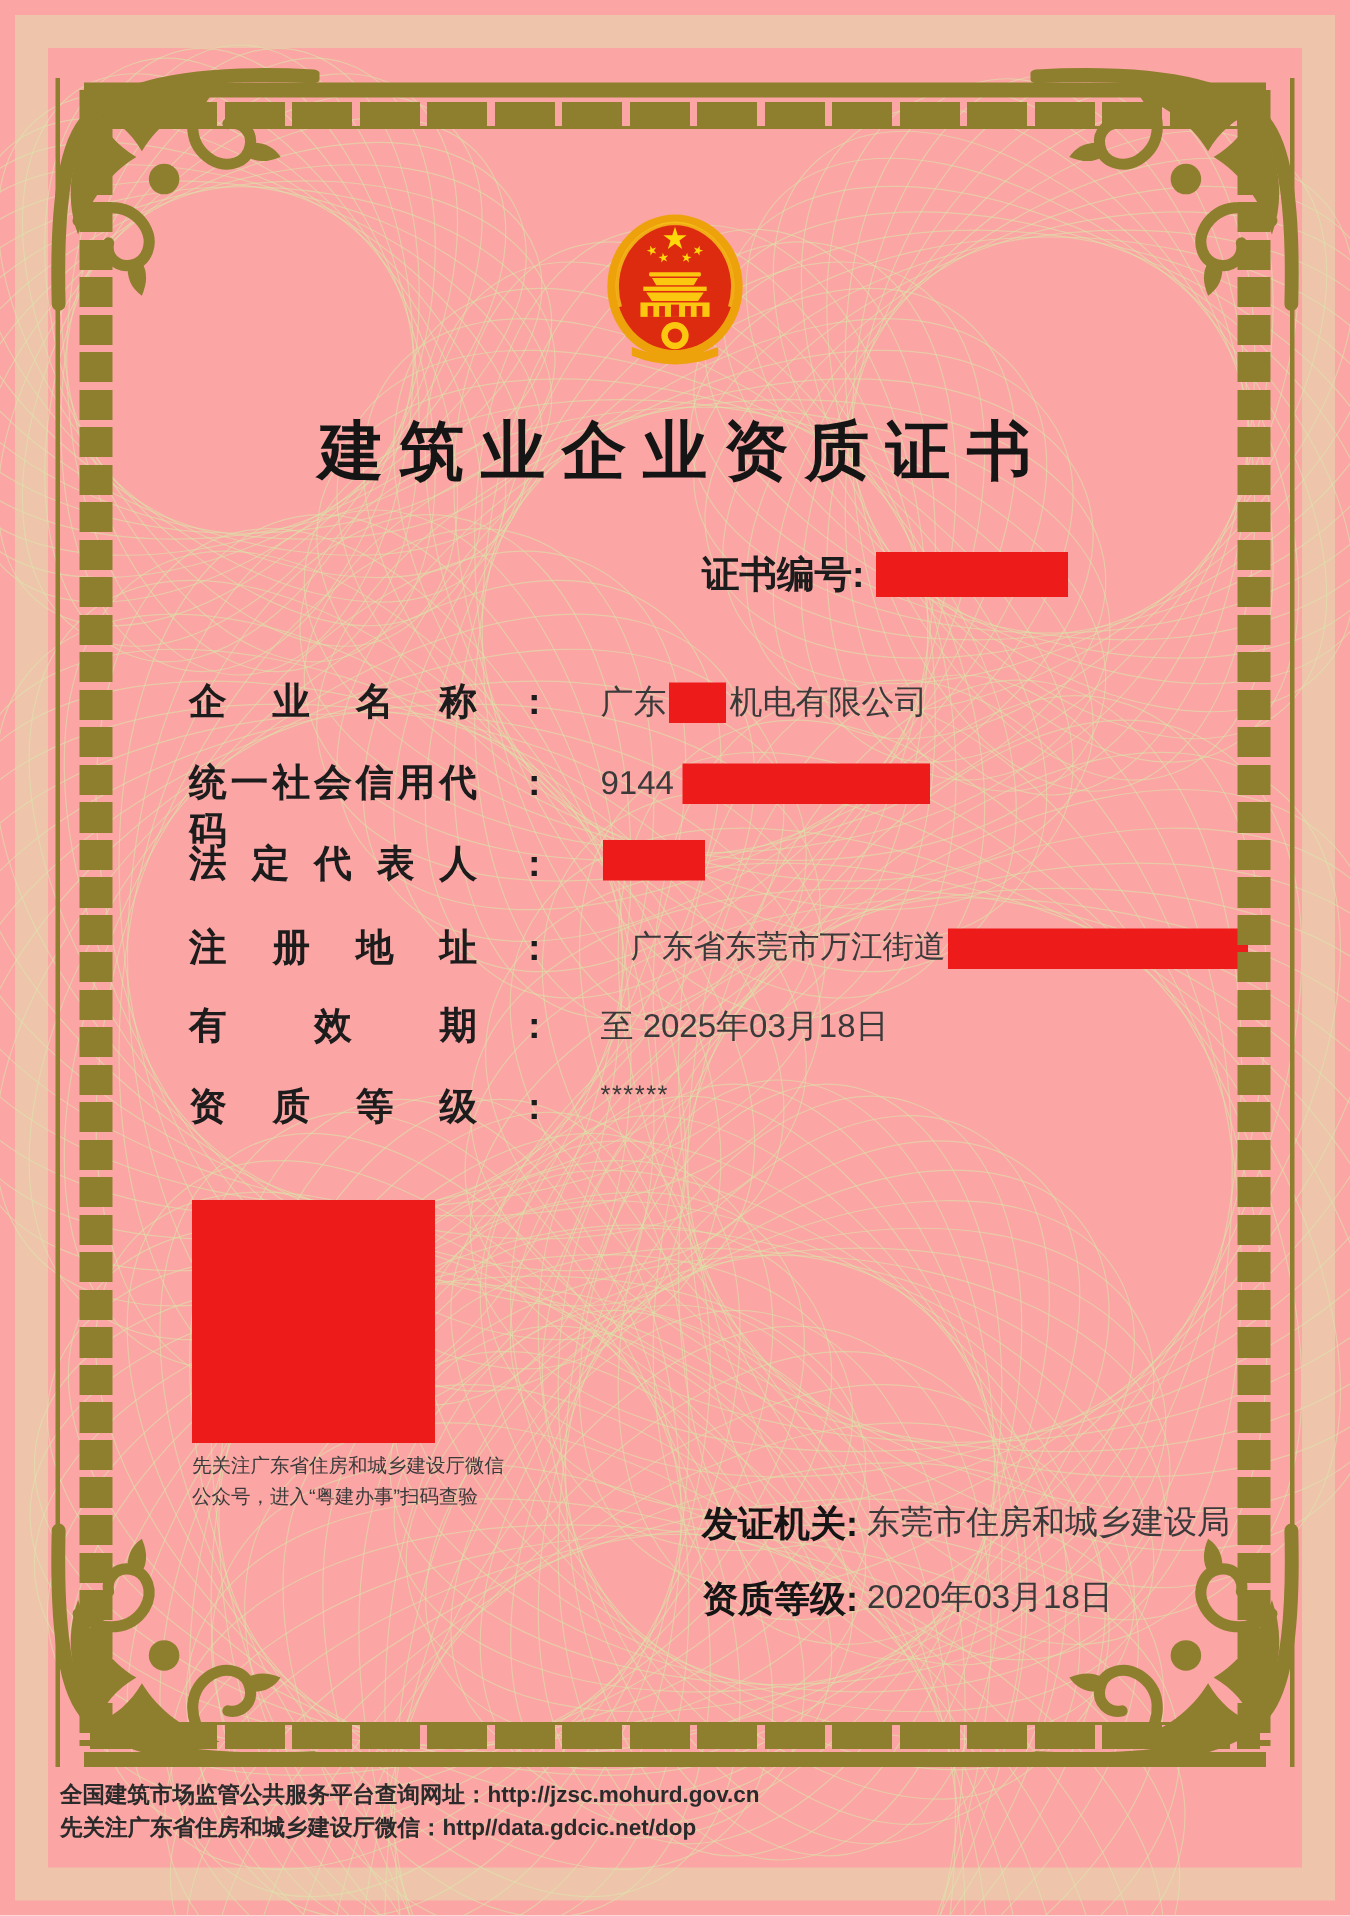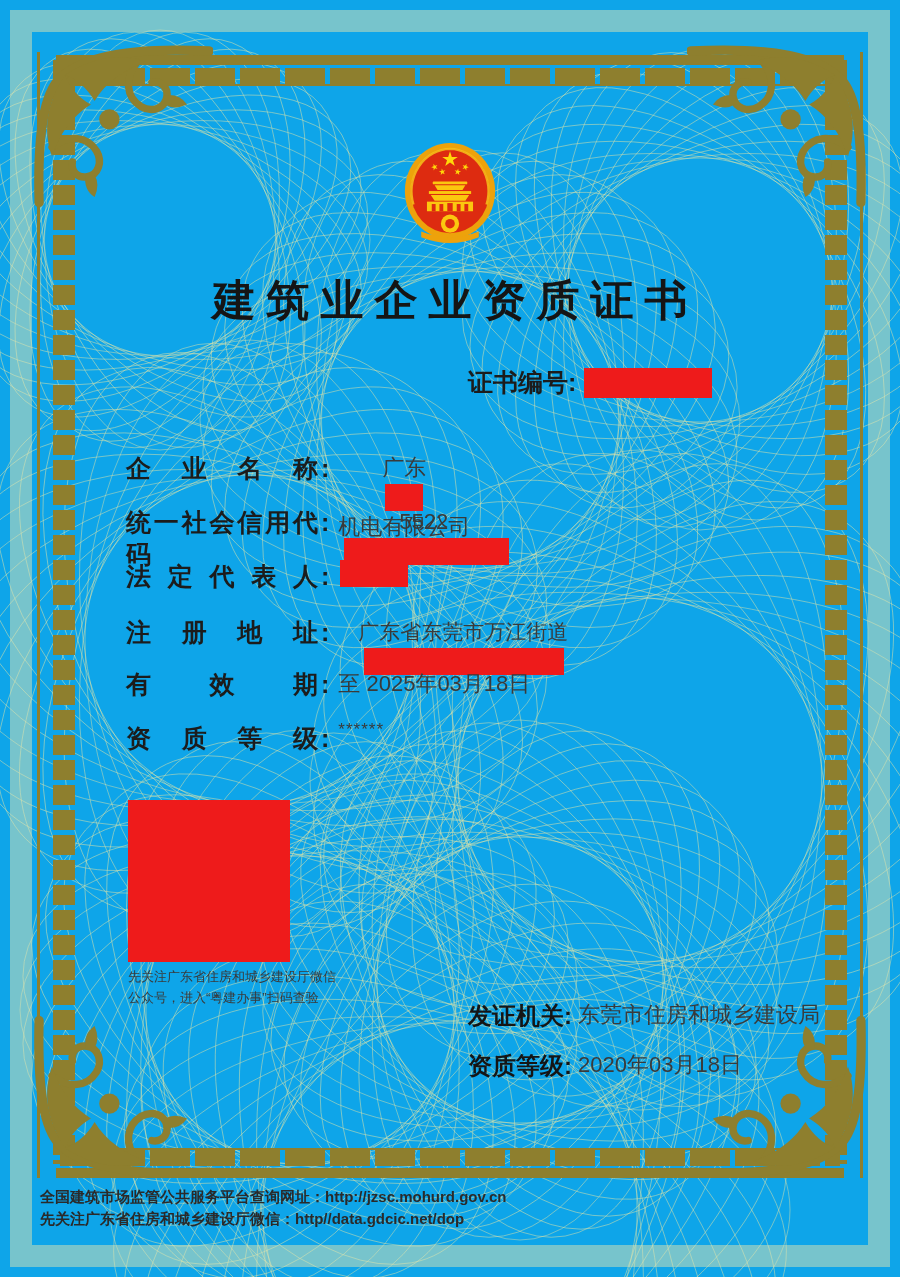--- a/index.html
+++ b/index.html
@@ -1,18 +1,18 @@
 <!DOCTYPE html>
 <html><head>
 <meta charset="utf-8">
 <style>
   html,body{margin:0;padding:0;background:#ffffff;}
   .page{
     position:relative;width:900px;height:1277px;overflow:hidden;
-    background:#0ea5e9;font-family:"Liberation Sans",sans-serif;color:#1c1c1c;
+    background:#fca5a5;font-family:"Liberation Sans",sans-serif;color:#1c1c1c;
   }
   
   .trim{position:absolute;inset:10px;border:22px solid rgba(224,228,176,.5);pointer-events:none;}
   
   .guilloche{position:absolute;left:0;top:0;z-index:0;}
   .guilloche ellipse{fill:none;stroke:#dce2a8;stroke-width:.8;opacity:.6;}
   
   .gold{background:#8e7f2e;}
   .bframe{position:absolute;inset:0;z-index:3;pointer-events:none;}
   .top-bar{position:absolute;left:56px;right:56px;top:55px;height:10px;}
@@ -34,24 +34,24 @@
   .c-br{right:28px;top:1000px;transform:scale(-1,-1);}
   
   .content{position:absolute;inset:0;z-index:2;}
   .emblem{position:absolute;left:50%;top:140px;transform:translateX(-50%);width:96px;height:106px;}
   .title{position:absolute;left:0;right:0;top:272px;text-align:center;font-size:43px;font-weight:bold;
     letter-spacing:11px;text-indent:11px;color:#151515;}
   .certno{position:absolute;left:468px;top:366px;display:flex;align-items:center;}
   .certno .lbl{font-size:25px;font-weight:bold;}
   .red{background:#ee1b1b;display:inline-block;}
   .certno .red{width:128px;height:30px;margin-left:8px;}
-  .frow{position:absolute;left:126px;display:flex;align-items:flex-start;width:720px;}
+  .frow{position:absolute;left:126px;display:flex;align-items:flex-start;width:720px;gap:31px;}
   .frow .lbl{width:192px;font-size:25px;font-weight:bold;text-align:justify;text-align-last:justify;line-height:32px;}
   .frow .colon{font-size:25px;font-weight:bold;margin:0 9px 0 3px;line-height:32px;}
-  .frow .val{font-size:22px;color:#3a3a3a;line-height:32px;display:flex;align-items:center;flex-wrap:wrap;flex-direction:column;}
+  .frow .val{font-size:22px;color:#3a3a3a;line-height:32px;display:flex;align-items:center;flex-wrap:wrap;}
   .frow .val .red{height:27px;}
   .r1{top:452px;} .r2{top:506px;} .r3{top:560px;} .r4{top:616px;} .r5{top:668px;} .r6{top:722px;}
   .r1 .red{width:38px;height:32px;margin:0 2px;}
   .r2 .red{width:165px;margin-left:6px;}
   .r3 .red{width:68px;margin-left:2px;}
   .r4 .red{width:200px;height:25px;margin-left:2px;}
   .r4 .val{font-size:21px;margin-left:20px;}
   .r6 .val{font-size:21px;display:block;}
   .stars-line{font-size:17px;letter-spacing:1px;color:#3a3a3a;line-height:16px;}
   .qr-block{position:absolute;left:128px;top:800px;width:162px;height:162px;background:#ee1b1b;}
@@ -299,21 +299,21 @@
         <span>广东</span>
         <span class="red"></span>
         <span>机电有限公司</span>
       </span>
     </div>
 
     <div class="frow r2">
       <span class="lbl">统一社会信用代码</span>
       <span class="colon">:</span>
       <span class="val">
-        <span>5522</span>
+        <span>9144</span>
         <span class="red"></span>
       </span>
     </div>
 
     <div class="frow r3">
       <span class="lbl">法定代表人</span>
       <span class="colon">:</span>
       <span class="val">
         <span class="red"></span>
       </span>

